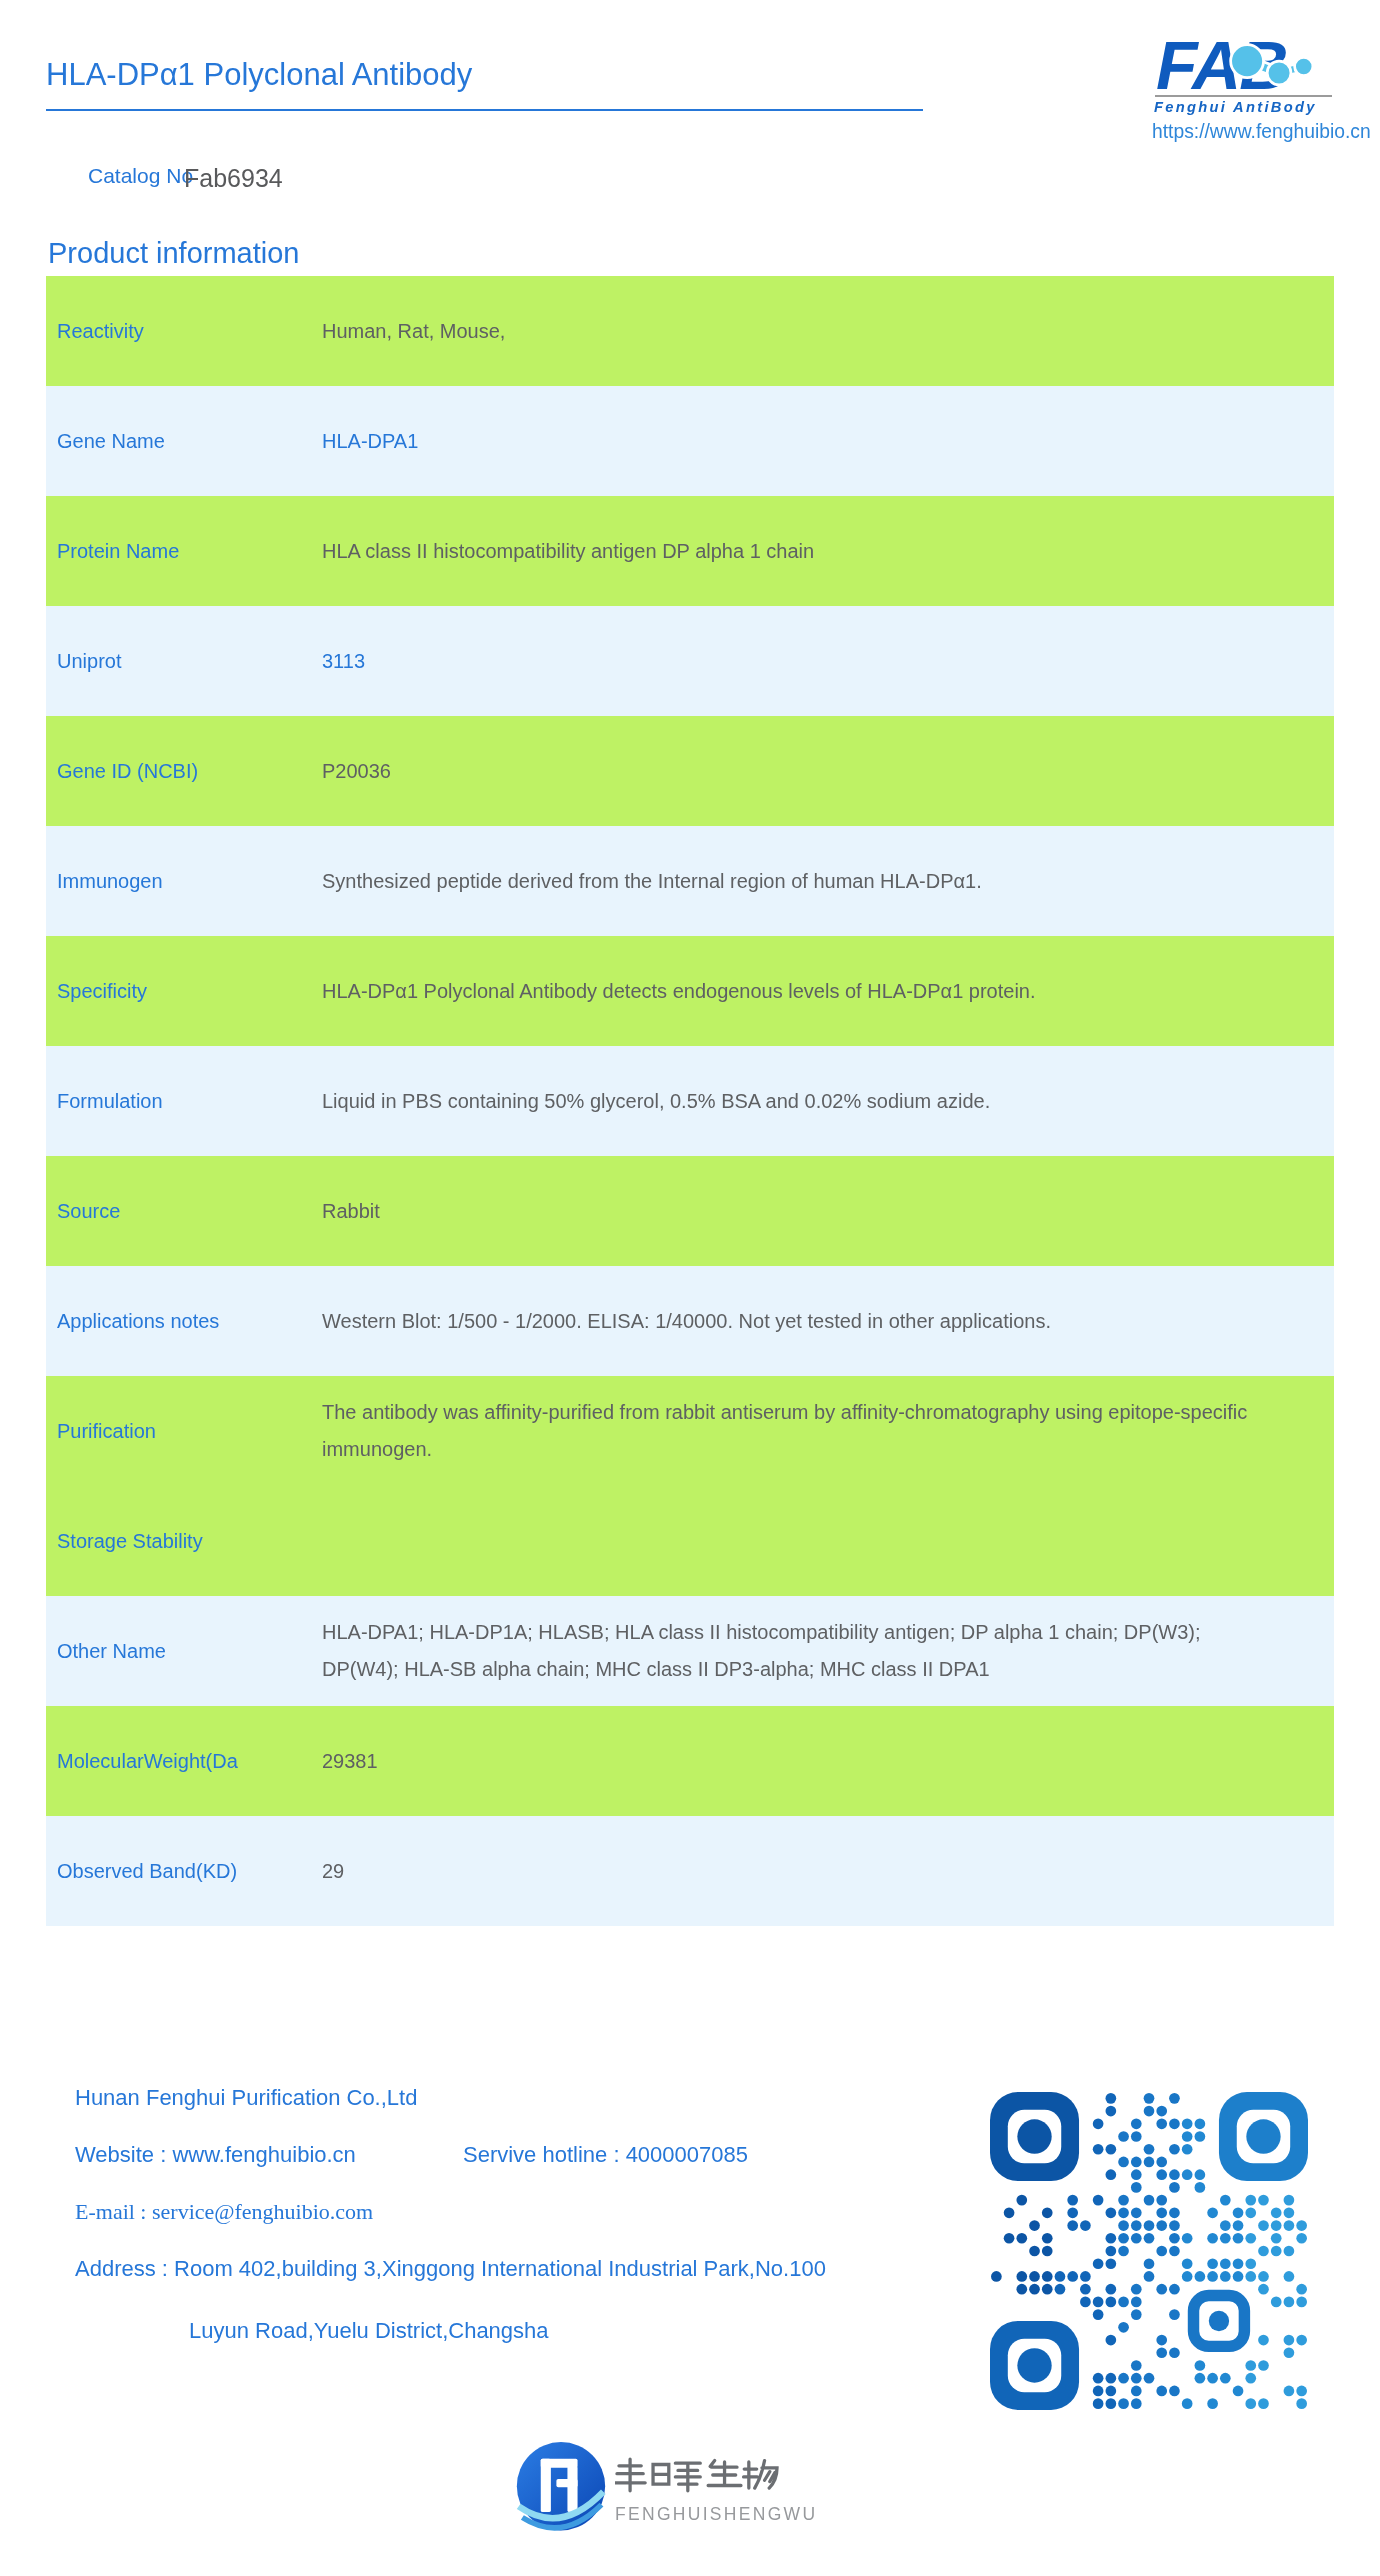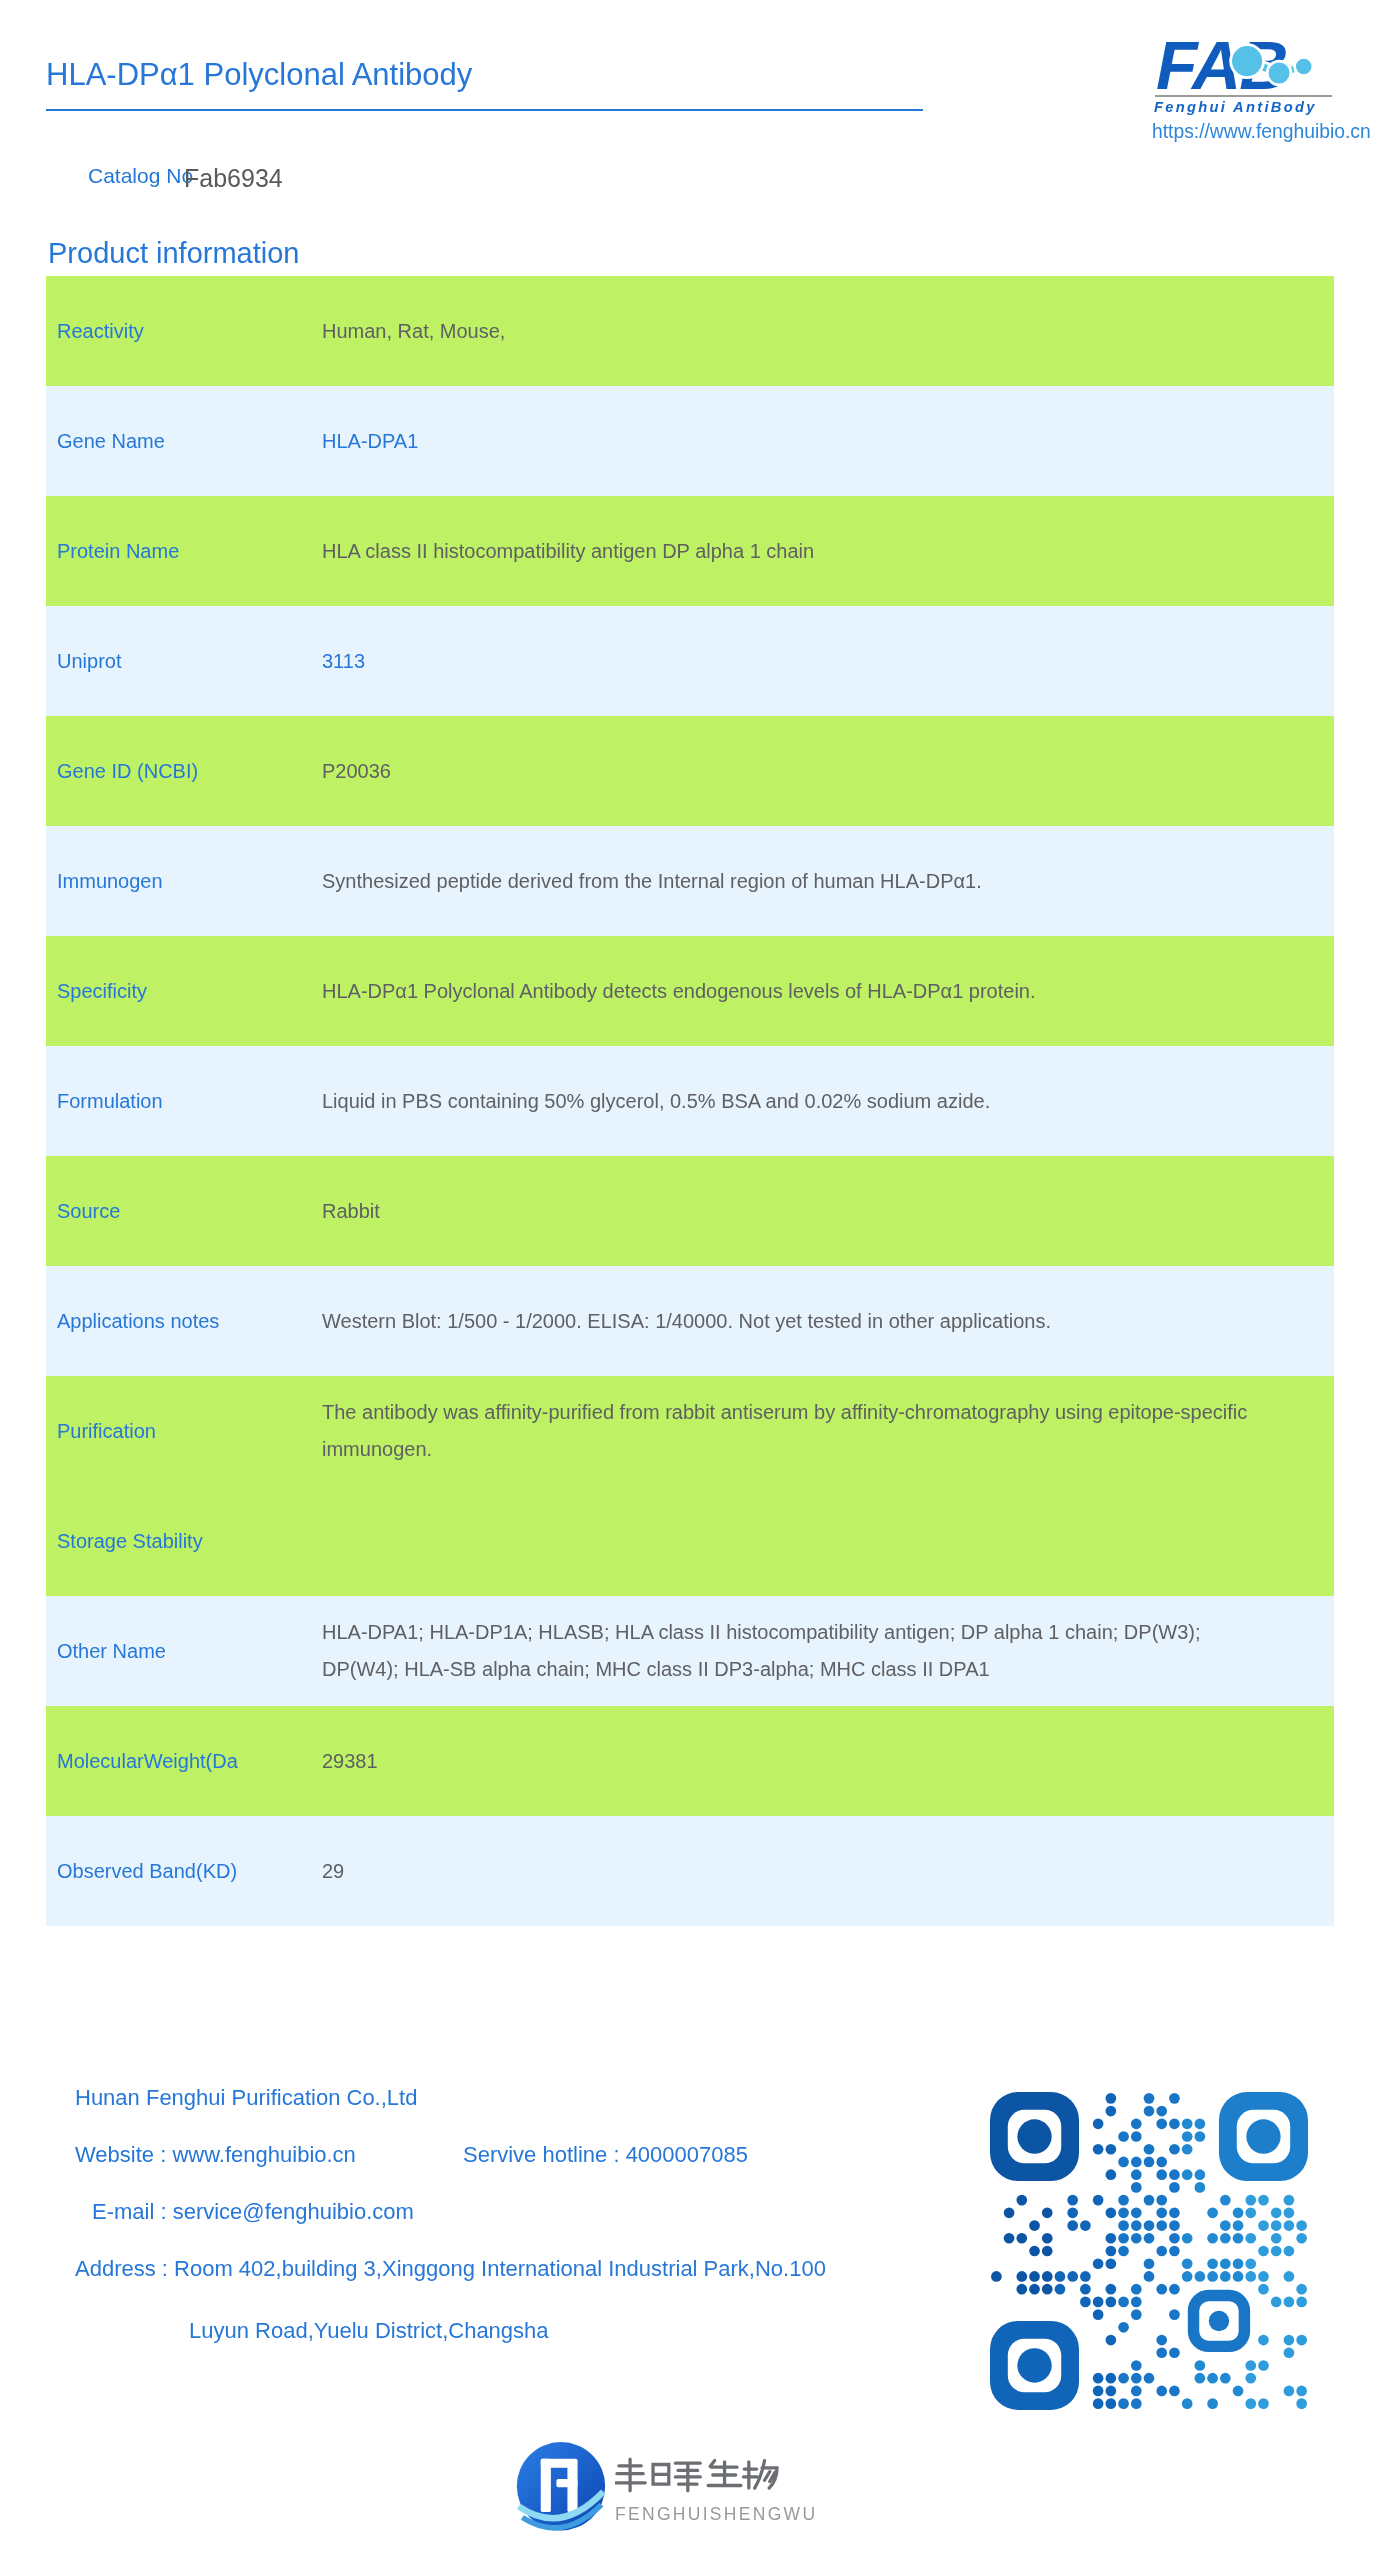--- a/index.html
+++ b/index.html
@@ -28,21 +28,21 @@
   .table{left:46px;top:276px;width:1288px;}
   .row{display:flex;align-items:center;min-height:110px;background:#bef264;}
   .row.alt{background:#E8F4FD;}
   .cell.label{flex:0 0 265px;padding-left:11px;font-size:20px;color:#2677D8;line-height:28px;}
   .cell.value{flex:1;max-width:929px;font-size:20px;color:#5E6063;line-height:37px;padding-right:55px;}
   .row.blueval .cell.value{color:#2677D8;}
 
   
   .f-line{font-size:22px;color:#2677D8;white-space:nowrap;}
   .f1{left:75px;top:2085px;} .f2{left:75px;top:2142px;} .f2b{left:463px;top:2142px;}
-  .f3{left:92px;top:2199px;} .f4{left:75px;top:2256px;} .f5{left:189px;top:2318px;}
+  .f3{left:75px;top:2199px;font-family:Liberation Serif, serif;} .f4{left:75px;top:2256px;} .f5{left:189px;top:2318px;}
 
   
   .qr{left:990px;top:2092px;width:318px;height:318px;}
 
   
   .blogo{left:515px;top:2440px;width:92px;height:98px;}
   .cn-logotype{left:615px;top:2455px;width:164px;height:40px;}
   .latin-logotype{left:615px;top:2504px;font-size:17.5px;color:#97999C;letter-spacing:2.3px;}
 </style>
 </head>

